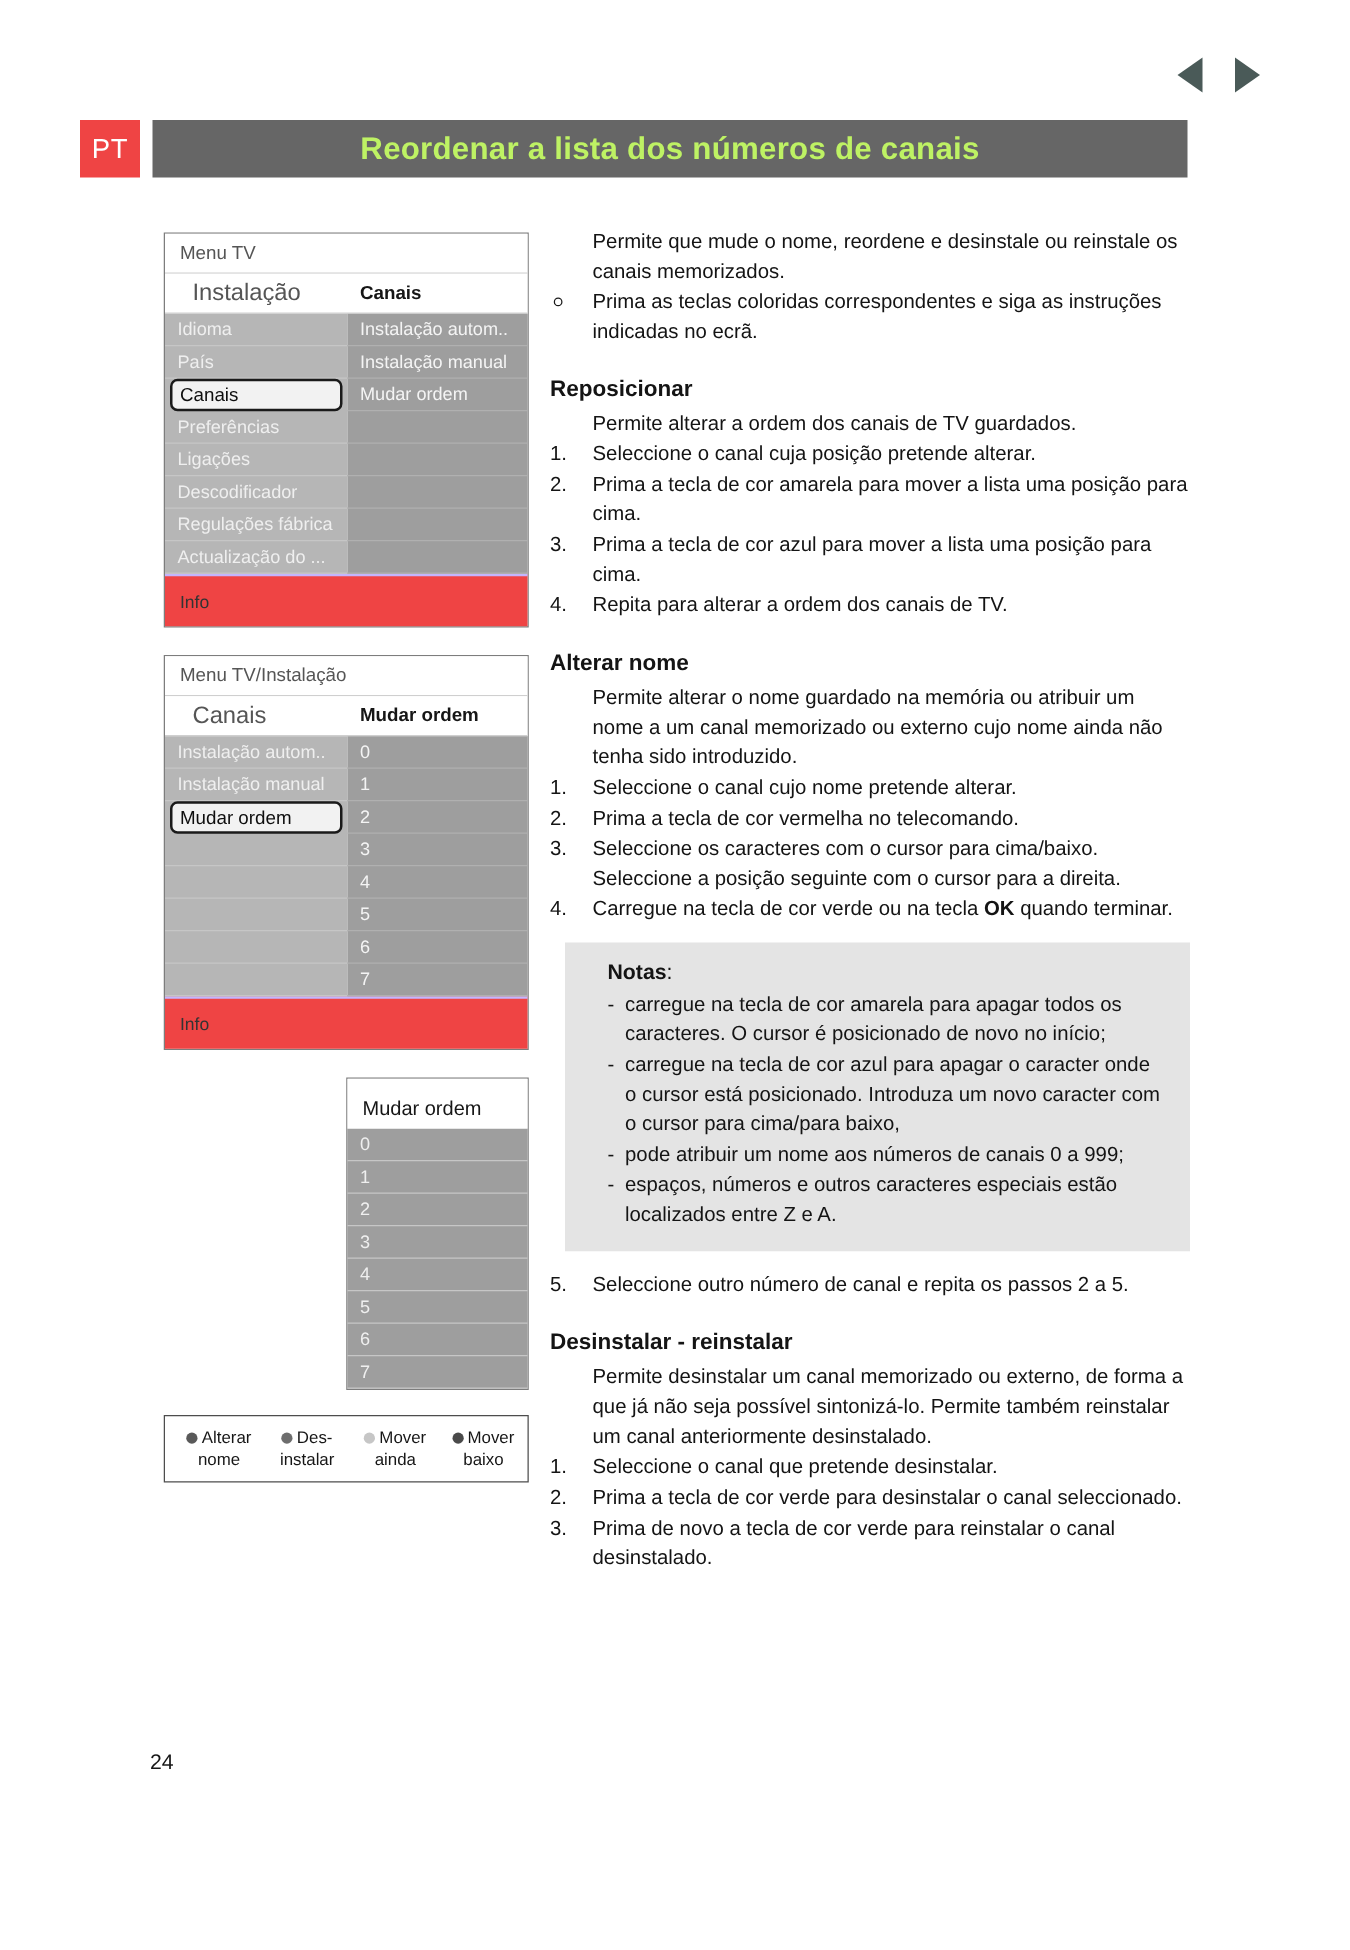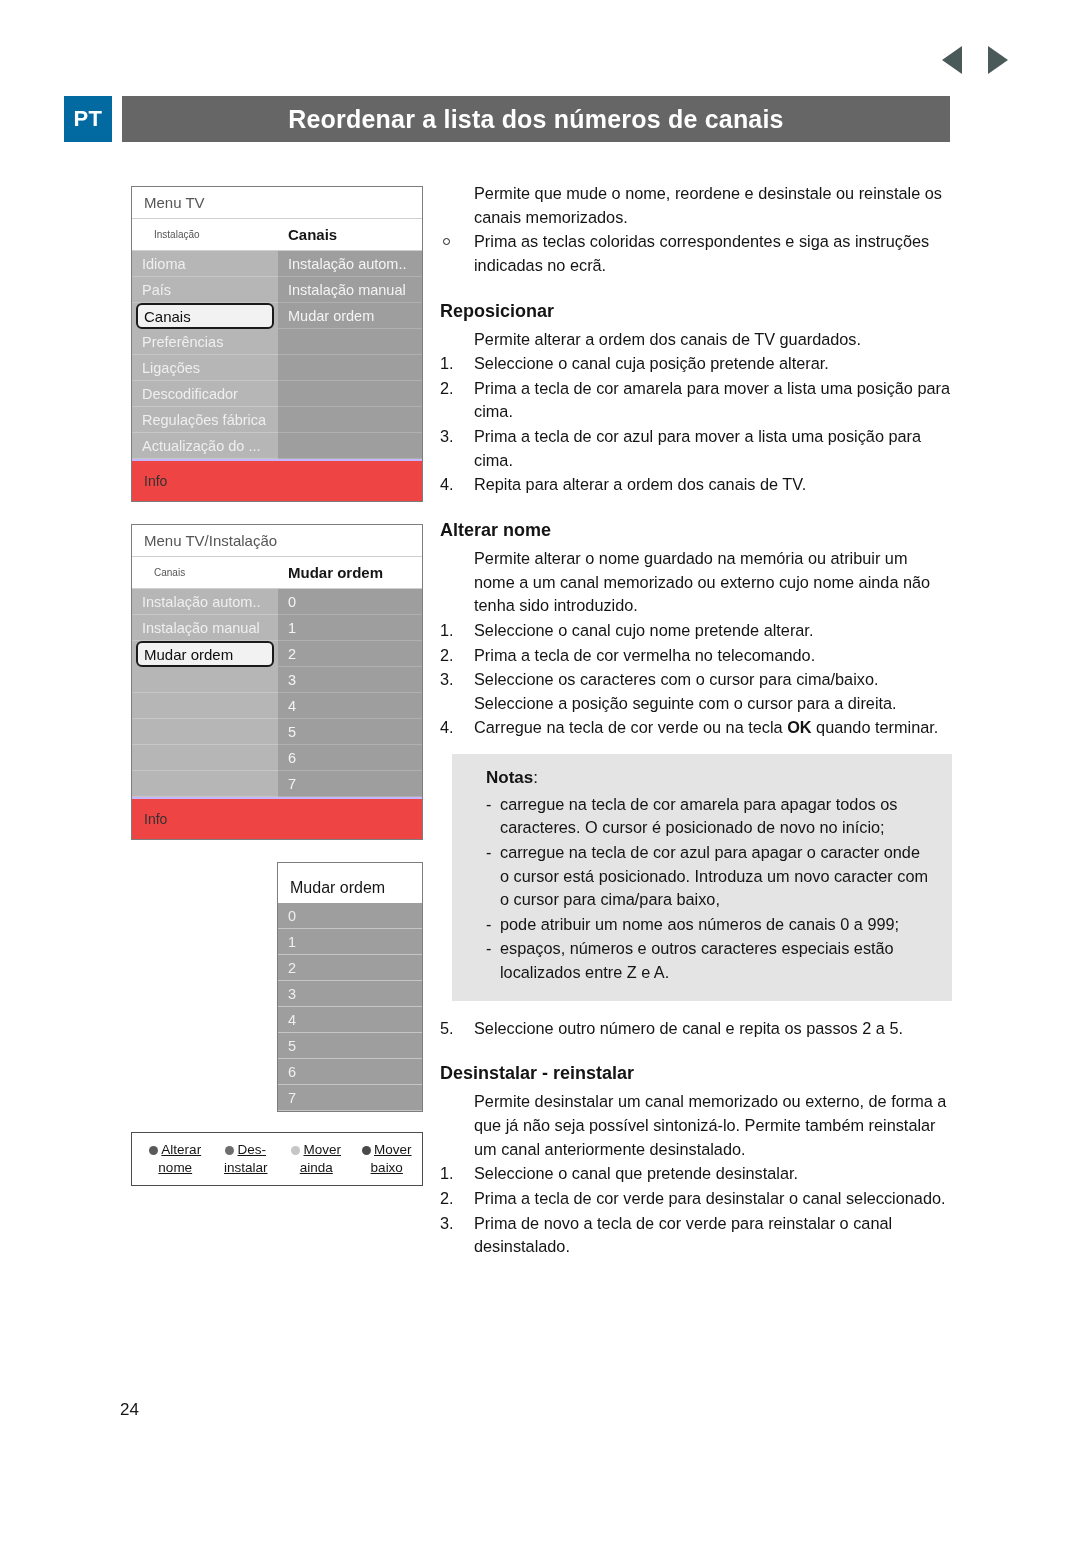--- a/index.html
+++ b/index.html
@@ -34,34 +34,34 @@
   .header-row {
     position: absolute;
     top: 96px;
     left: 64px;
     right: 130px;
     height: 46px;
     display: flex;
   }
   .lang-badge {
     width: 48px;
-    background: #0369a1;
+    background: #ef4444;
     color: #ffffff;
     font-size: 22px;
-    font-weight: bold;
+    font-weight: normal;
     display: flex;
     align-items: center;
     justify-content: center;
     letter-spacing: .5px;
   }
   .header-bar {
     flex: 1;
     margin-left: 10px;
     background: #666666;
-    color: #ffffff;
+    color: #bef264;
     font-size: 25px;
     font-weight: bold;
     display: flex;
     align-items: center;
     justify-content: center;
     letter-spacing: .2px;
   }
 
   
   .left-col {
@@ -91,21 +91,21 @@
     height: 32px;
     display: flex;
     background: #ffffff;
     border-bottom: 1px solid #cfcfcf;
   }
   .tv-subhead .sub-left {
     width: 146px;
     display: flex;
     align-items: center;
     padding-left: 22px;
-    font-size: 10px;
+    font-size: 19px;
     color: #555555;
   }
   .tv-subhead .sub-right {
     flex: 1;
     display: flex;
     align-items: center;
     padding-left: 10px;
     font-size: 15px;
     font-weight: bold;
     color: #161616;
@@ -182,21 +182,20 @@
   
   .keybox {
     position: absolute;
     left: 0;
     bottom: -2px;
     width: 292px;
     border: 1px solid #4d4d4d;
     background: #ffffff;
     display: flex;
     padding: 8px 0 8px 8px;
-    text-decoration: underline;
   }
   .keyitem {
     flex: 1;
     display: flex;
     flex-direction: column;
     align-items: center;
     font-size: 13.5px;
     color: #161616;
     line-height: 1.32;
   }

